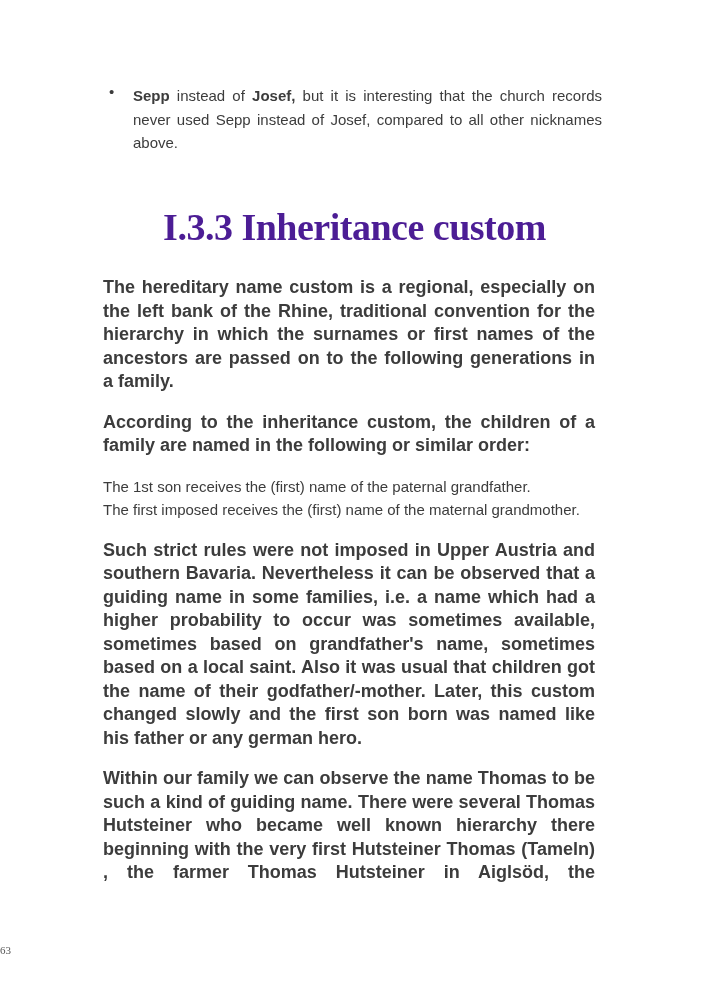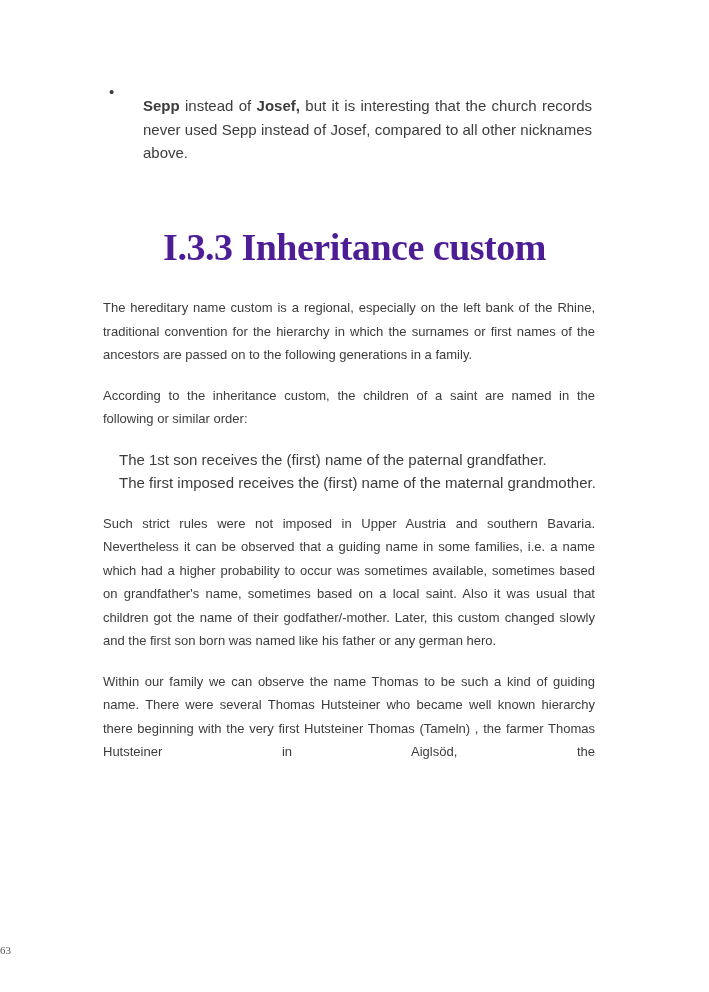--- a/index.html
+++ b/index.html
@@ -30,47 +30,48 @@
   }
   .bullet-marker {
     flex: 0 0 26px;
     width: 26px;
     padding-left: 6px;
     box-sizing: border-box;
     font-size: 15px;
     line-height: 23.5px;
   }
   .bullet-text {
-    margin: 14px;
+    margin: 4px;
     flex: 1;
     font-size: 15px;
     line-height: 23.5px;
     text-align: justify;
   }
   .bullet-text strong {
     font-weight: 700;
   }
   h1.heading {
     font-family: "Liberation Serif", serif;
     font-weight: 700;
     font-size: 38px;
     line-height: 1.15;
     color: #4c1d95;
     text-align: center;
     letter-spacing: -0.5px;
     margin: 47px 0 27px 0;
   }
   p.body {
-    font-size: 13px;
+    font-size: 18px;
     line-height: 23.5px;
     text-align: justify;
     margin: 0 11px 17px 0;
+    font-weight: bold;
   }
   .rules {
-    margin: 0 0 17px 16px;
+    margin: 0 0 17px 0;
   }
   .rule-line {
     font-size: 15px;
     line-height: 23.5px;
     text-align: justify;
   }
   p.continued {
     text-align-last: justify;
   }
   .page-footer {
@@ -92,21 +93,21 @@
     <li class="bullet-item">
       <span class="bullet-marker">•</span>
       <p class="bullet-text"><strong>Sepp</strong><span> instead of </span><strong>Josef,</strong><span> but it is interesting that the church records never used Sepp instead of Josef, compared to all other nicknames above.</span></p>
     </li>
   </ul>
 
   <h1 class="heading">I.3.3 Inheritance custom</h1>
 
   <p class="body">The hereditary name custom is a regional, especially on the left bank of the Rhine, traditional convention for the hierarchy in which the surnames or first names of the ancestors are passed on to the following generations in a family.</p>
 
-  <p class="body">According to the inheritance custom, the children of a saint are named in the following or similar order:</p>
+  <p class="body">According to the inheritance custom, the children of a family are named in the following or similar order:</p>
 
   <div class="rules">
     <div class="rule-line">The 1st son receives the (first) name of the paternal grandfather.</div>
     <div class="rule-line">The first imposed receives the (first) name of the maternal grandmother.</div>
   </div>
 
   <p class="body">Such strict rules were not imposed in Upper Austria and southern Bavaria. Nevertheless it can be observed that a guiding name in some families, i.e. a name which had a higher probability to occur was sometimes available, sometimes based on grandfather's name, sometimes based on a local saint. Also it was usual that children got the name of their godfather/-mother. Later, this custom changed slowly and the first son born was named like his father or any german hero.</p>
 
   <p class="body continued">Within our family we can observe the name Thomas to be such a kind of guiding name. There were several Thomas Hutsteiner who became well known hierarchy there beginning with the very first Hutsteiner Thomas (Tameln) , the farmer Thomas Hutsteiner in Aiglsöd, the</p>
 

